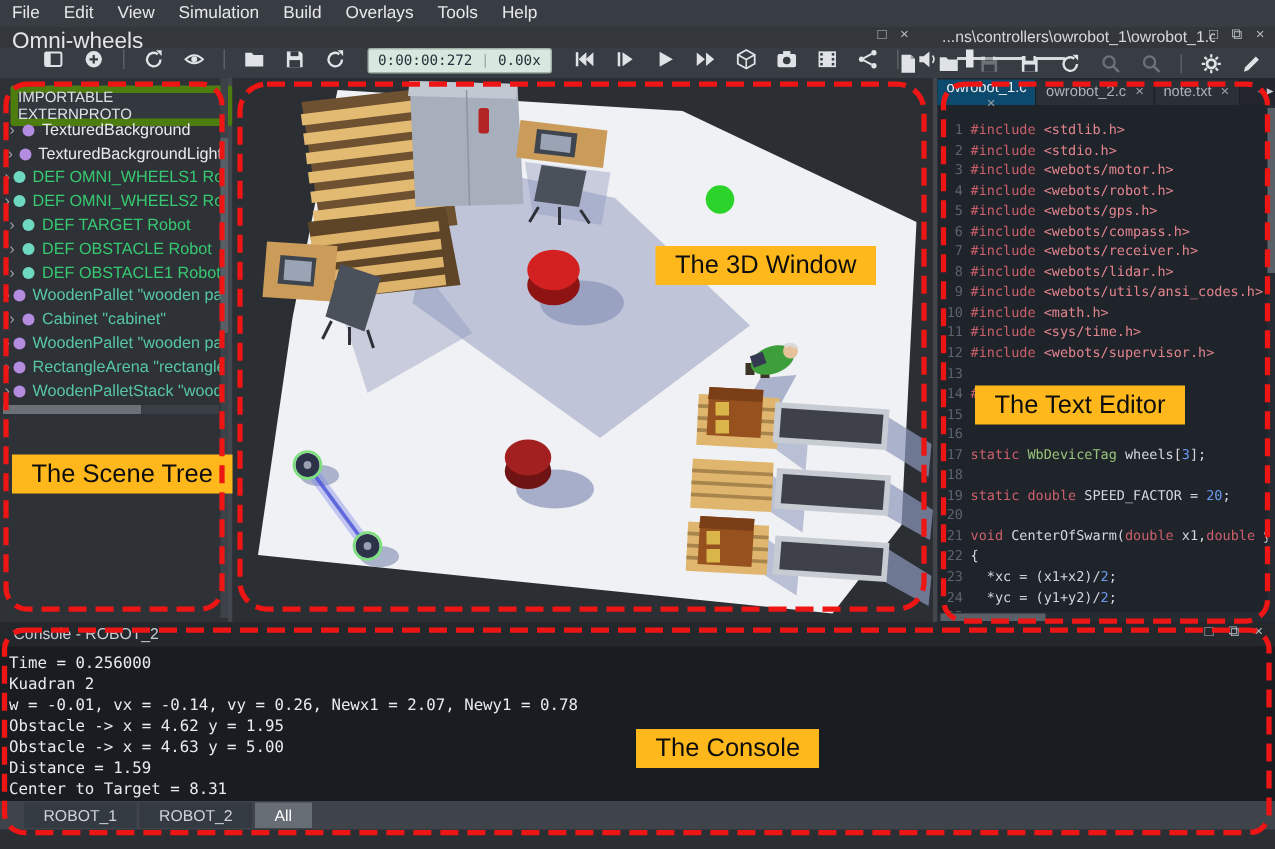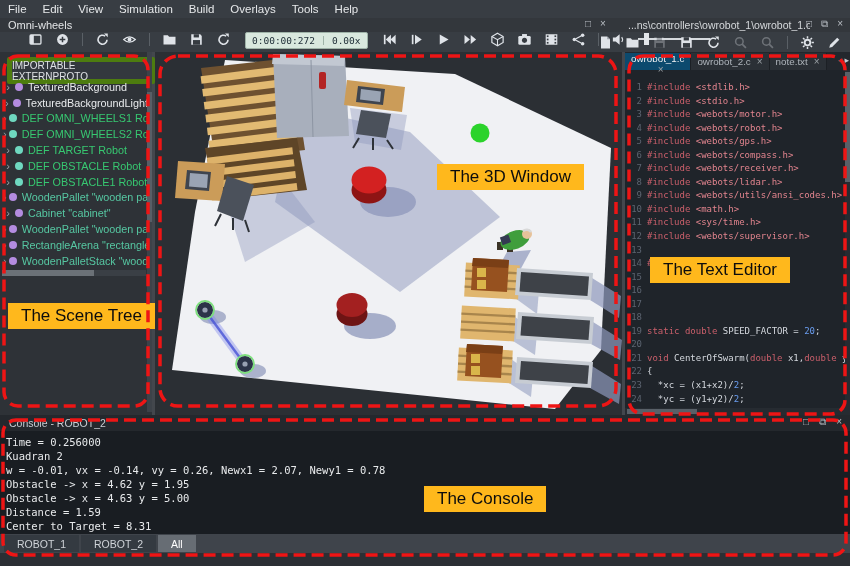--- a/index.html
+++ b/index.html
@@ -5,21 +5,21 @@
   html,body{margin:0;padding:0;background:#2a2d31;}
   #app{position:relative;width:850px;height:566px;background:#43474d;overflow:hidden;
        font-family:"Liberation Sans",sans-serif;-webkit-font-smoothing:antialiased;}
   .mono{font-family:"DejaVu Sans Mono",monospace;}
 
   
   #menubar{position:absolute;left:0;top:0;width:850px;height:18px;background:#383d43;
            display:flex;align-items:center;box-sizing:border-box;}
   .mitem{color:#e6e8ea;font-size:11.5px;padding:0 8px;cursor:default;}
   #titlerow{position:absolute;left:0;top:18px;width:850px;height:14px;background:#33373c;}
-  #worldtitle{position:absolute;left:8px;top:1px;font-size:11px;color:#e2e4e6;}
+  #worldtitle{position:absolute;left:8px;top:1px;font-size:15px;color:#e2e4e6;}
   .wctl{position:absolute;top:0;font-size:10px;color:#b9bec4;display:flex;gap:9px;}
   .wctl span{cursor:default;}
   #edpath{position:absolute;left:628px;top:1px;width:182px;text-align:center;font-size:10.5px;color:#d6d9dc;
           white-space:nowrap;overflow:hidden;}
 
   
   #toolbar{position:absolute;left:0;top:32px;width:850px;height:20px;background:#383d43;
            display:flex;align-items:flex-start;padding-left:22px;box-sizing:border-box;}
   .ti{width:15px;height:15px;margin:0 6px;cursor:pointer;}
   .ti.dim{opacity:.32;cursor:default;}
@@ -78,21 +78,21 @@
   #ed-vscroll{position:absolute;right:0;top:18px;width:5px;height:345px;background:#262b31;}
   #ed-vthumb{position:absolute;right:0;top:2px;width:5px;height:110px;background:#596068;}
 
   
   #console{position:absolute;left:0;top:415px;width:850px;height:119px;background:#191d22;}
   #con-hdr{position:absolute;left:0;top:0;width:850px;height:16px;background:#24282d;}
   #con-title{position:absolute;left:9px;top:2px;font-size:10.5px;color:#c9ced4;}
   #con-ctl{position:absolute;right:8px;top:1px;font-size:10px;color:#b9bec4;display:flex;gap:10px;}
   #con-lines{position:absolute;left:6px;top:20px;}
   .conline{font-family:"DejaVu Sans Mono",monospace;font-size:10.5px;color:#e8eaec;height:14px;line-height:14px;white-space:pre;}
-  #ctabs{position:absolute;left:0;top:534px;width:850px;height:19px;background:#3f444b;display:flex;align-items:center;padding-left:4px;box-sizing:border-box;gap:2px;}
+  #ctabs{position:absolute;left:0;top:534px;width:850px;height:19px;background:#3f444b;display:flex;align-items:center;padding-left:16px;box-sizing:border-box;gap:2px;}
   .ctab{height:17px;padding:0 13px;display:flex;align-items:center;font-size:10.5px;color:#cfd3d8;background:#343a41;cursor:pointer;}
   .ctab.act{background:#676d74;color:#ffffff;}
   #statusbar{position:absolute;left:0;top:553px;width:850px;height:13px;background:#2b2f34;}
 
   
   #dashes{position:absolute;left:0;top:0;pointer-events:none;z-index:60;}
   .biglabel{position:absolute;z-index:50;background:#ffb81c;color:#0d0d0d;font-size:17px;
             padding:3px 13px;white-space:nowrap;}
 </style>
 </head>
@@ -560,21 +560,21 @@
         <div class="cline"><span class="gut">7</span><span class="ctext"><span class="tk-pp">#include </span><span class="tk-hdr">&lt;webots/receiver.h&gt;</span></span></div>
         <div class="cline"><span class="gut">8</span><span class="ctext"><span class="tk-pp">#include </span><span class="tk-hdr">&lt;webots/lidar.h&gt;</span></span></div>
         <div class="cline"><span class="gut">9</span><span class="ctext"><span class="tk-pp">#include </span><span class="tk-hdr">&lt;webots/utils/ansi_codes.h&gt;</span></span></div>
         <div class="cline"><span class="gut">10</span><span class="ctext"><span class="tk-pp">#include </span><span class="tk-hdr">&lt;math.h&gt;</span></span></div>
         <div class="cline"><span class="gut">11</span><span class="ctext"><span class="tk-pp">#include </span><span class="tk-hdr">&lt;sys/time.h&gt;</span></span></div>
         <div class="cline"><span class="gut">12</span><span class="ctext"><span class="tk-pp">#include </span><span class="tk-hdr">&lt;webots/supervisor.h&gt;</span></span></div>
         <div class="cline"><span class="gut">13</span><span class="ctext"></span></div>
         <div class="cline"><span class="gut">14</span><span class="ctext"><span class="tk-pp">#define</span></span></div>
         <div class="cline"><span class="gut">15</span><span class="ctext"></span></div>
         <div class="cline"><span class="gut">16</span><span class="ctext"></span></div>
-        <div class="cline"><span class="gut">17</span></div>
+        <div class="cline"><span class="gut">17</span><span class="ctext"><span class="tk-kw">static</span><span class="tk-pl"> </span><span class="tk-ty">WbDeviceTag</span><span class="tk-pl"> wheels[</span><span class="tk-nu">3</span><span class="tk-pl">];</span></span></div>
         <div class="cline"><span class="gut">18</span><span class="ctext"></span></div>
         <div class="cline"><span class="gut">19</span><span class="ctext"><span class="tk-kw">static</span><span class="tk-pl"> </span><span class="tk-kw">double</span><span class="tk-pl"> SPEED_FACTOR = </span><span class="tk-nu">20</span><span class="tk-pl">;</span></span></div>
         <div class="cline"><span class="gut">20</span><span class="ctext"></span></div>
         <div class="cline"><span class="gut">21</span><span class="ctext"><span class="tk-kw">void</span><span class="tk-pl"> CenterOfSwarm(</span><span class="tk-kw">double</span><span class="tk-pl"> x1,</span><span class="tk-kw">double</span><span class="tk-pl"> y1</span></span></div>
         <div class="cline"><span class="gut">22</span><span class="ctext"><span class="tk-pl">{</span></span></div>
         <div class="cline"><span class="gut">23</span><span class="ctext"><span class="tk-pl">  *xc = (x1+x2)/</span><span class="tk-nu">2</span><span class="tk-pl">;</span></span></div>
         <div class="cline"><span class="gut">24</span><span class="ctext"><span class="tk-pl">  *yc = (y1+y2)/</span><span class="tk-nu">2</span><span class="tk-pl">;</span></span></div>
         <div class="cline"><span class="gut">25</span><span class="ctext"></span></div>
       </div>
     <div id="ed-hscroll">

